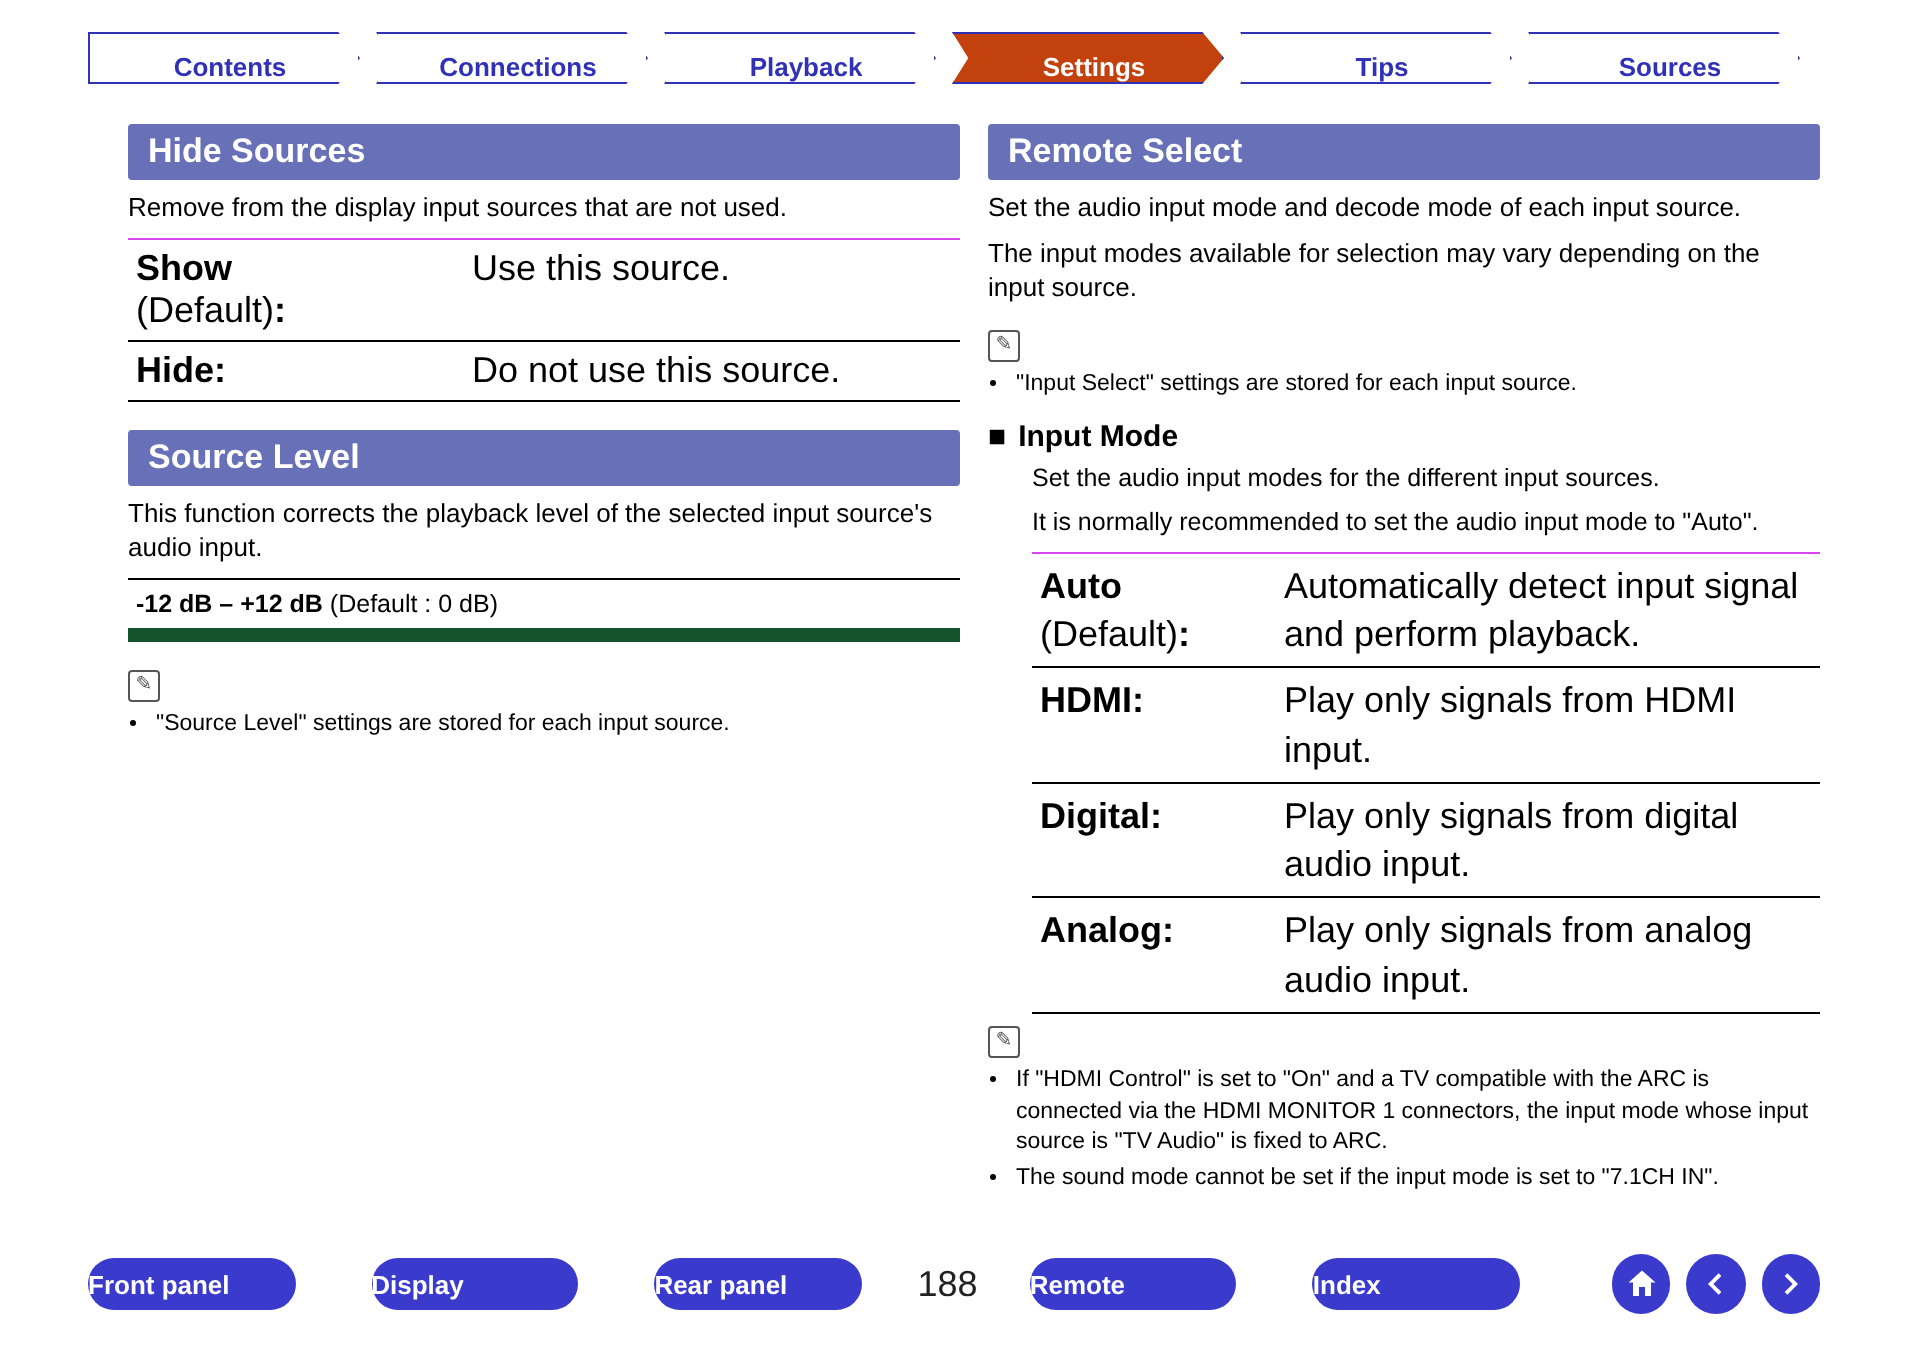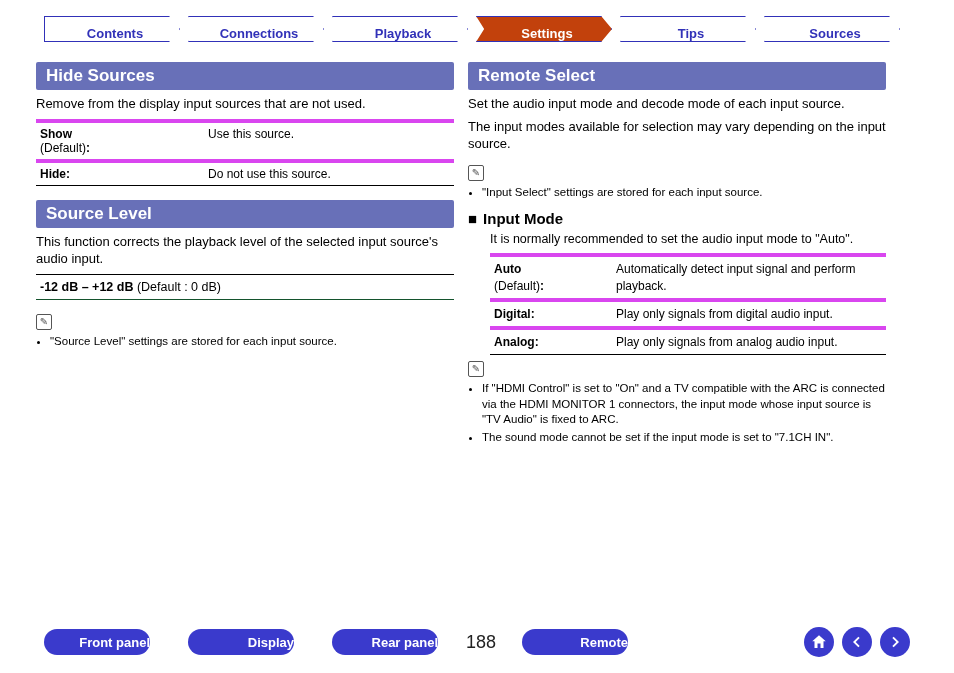--- a/index.html
+++ b/index.html
@@ -28,54 +28,54 @@
   }
   .tab.active { background:#c2410c; color:#fff; }
   .tab::before, .tab::after{
     content:""; position:absolute; top:-1.5px; width:0; height:0;
   }
   
   .tab { clip-path: polygon(0 0, 92% 0, 100% 50%, 92% 100%, 0 100%, 6% 50%); padding-left:6px; }
   .tab:first-child{ clip-path: polygon(0 0, 92% 0, 100% 50%, 92% 100%, 0 100%); }
 
   
-  .main { display:flex; gap:14px; padding:8px 44px 0 36px; }
+  .main { display:flex; gap:14px; padding:8px 44px 0 64px; }
   .col { width:418px; }
   .section-header {
     background:#6870b8; color:#fff; font-weight:bold; font-size:17px;
     padding:4px 10px; margin-top:6px; margin-bottom:6px;
     border-radius:2px;
   }
   p { margin:4px 0 6px 0; line-height:1.3; }
   table.opt { border-collapse:collapse; width:100%; }
-  table.opt td { border-top:4px solid #d946ef; border-bottom:1px solid #000; padding:4px 4px; vertical-align:top; font-size:12px; }
+  table.opt td { border-top:1px solid #d946ef; border-bottom:1px solid #000; padding:4px 4px; vertical-align:top; font-size:18px; }
   table.opt td.key { width:160px; }
   .bold{font-weight:bold;}
   .subhd { font-weight:bold; font-size:15px; margin-top:10px; margin-bottom:4px; }
   .subhd .sq { font-size:15px; margin-right:6px; }
   .subbody{ margin-left:22px; font-size:12.5px; line-height:1.35; }
   .subbody p{ font-size:12.5px; }
   .subbody table.opt td.key{ width:114px; }
   .noteicon{
     display:inline-block; width:14px; height:14px; border:1px solid #555; border-radius:2px;
     text-align:center; line-height:14px; font-size:10px; color:#555; margin-top:6px;
   }
   ul.note{ margin:4px 0 0 0; padding-left:14px; font-size:11.5px; line-height:1.35; }
   ul.note li{ margin:2px 0; }
-  .rangebox { border-top:1px solid #000; border-bottom:1px solid #14532d; padding:5px 4px; font-size:12.5px; margin:6px 0 8px 0; }
+  .rangebox { border-top:1px solid #000; border-bottom:7px solid #14532d; padding:5px 4px; font-size:12.5px; margin:6px 0 8px 0; }
 
   
   .bottom{
     position:absolute; bottom:16px; left:0; right:0;
     display:flex; align-items:center; padding:0 44px;
   }
   .pill{
     background:#3a3acc; color:#fff; font-weight:bold; font-size:13px;
     width:106px; height:26px; border-radius:13px;
-    display:flex; align-items:center; justify-content:flex-end;
+    display:flex; align-items:center; justify-content:flex-start;
     margin-right:38px;
   }
   .pagenum{ font-size:18px; color:#222; margin:0 26px 0 -10px; }
   .circ{
     width:30px; height:30px; border-radius:15px; background:#3a3acc;
     display:flex; align-items:center; justify-content:center;
     color:#fff; font-size:16px; font-weight:bold; margin-left:8px;
     position:relative;
   }
   .circ svg{ fill:#fff; }
@@ -145,31 +145,36 @@
     <p>The input modes available for selection may vary depending on the input source.</p>
     <span class="noteicon">✎</span>
     <ul class="note">
       <li>"Input Select" settings are stored for each input source.</li>
     </ul>
 
     <div class="subhd">
       <span class="sq">■</span><span>Input Mode</span>
     </div>
     <div class="subbody">
+      <p>Set the audio input modes for the different input sources.</p>
       <p>It is normally recommended to set the audio input mode to "Auto".</p>
       <table class="opt">
         <tbody>
             <tr>
           <td class="key">
             <span class="bold">Auto</span><br>
             <span>(Default)</span><span class="bold">:</span>
           </td>
           <td>Automatically detect input signal and perform playback.</td>
         </tr>
         <tr>
+          <td class="key"><span class="bold">HDMI:</span></td>
+          <td>Play only signals from HDMI input.</td>
+        </tr>
+        <tr>
           <td class="key"><span class="bold">Digital:</span></td>
           <td>Play only signals from digital audio input.</td>
         </tr>
         <tr>
           <td class="key"><span class="bold">Analog:</span></td>
           <td>Play only signals from analog audio input.</td>
         </tr>
       </tbody>
         </table>
       <span class="noteicon" style="margin-left:-22px">✎</span>
@@ -188,20 +193,23 @@
   <div class="pill">
       <span>Display</span>
     </div>
   <div class="pill">
       <span>Rear panel</span>
     </div>
   <span class="pagenum">188</span>
   <div class="pill">
       <span>Remote</span>
     </div>
+  <div class="pill">
+      <span>Index</span>
+    </div>
   <div class="spacer"></div>
   <div class="circ">
     <svg width="18" height="18" viewBox="0 0 24 24">
         <path d="M12 3l9 8h-3v9h-4v-6H10v6H6v-9H3z"></path>
       </svg>
   </div>
   <div class="circ">
     <svg width="16" height="16" viewBox="0 0 24 24">
         <path d="M14 4l-8 8 8 8 2-2-6-6 6-6z"></path>
       </svg>

